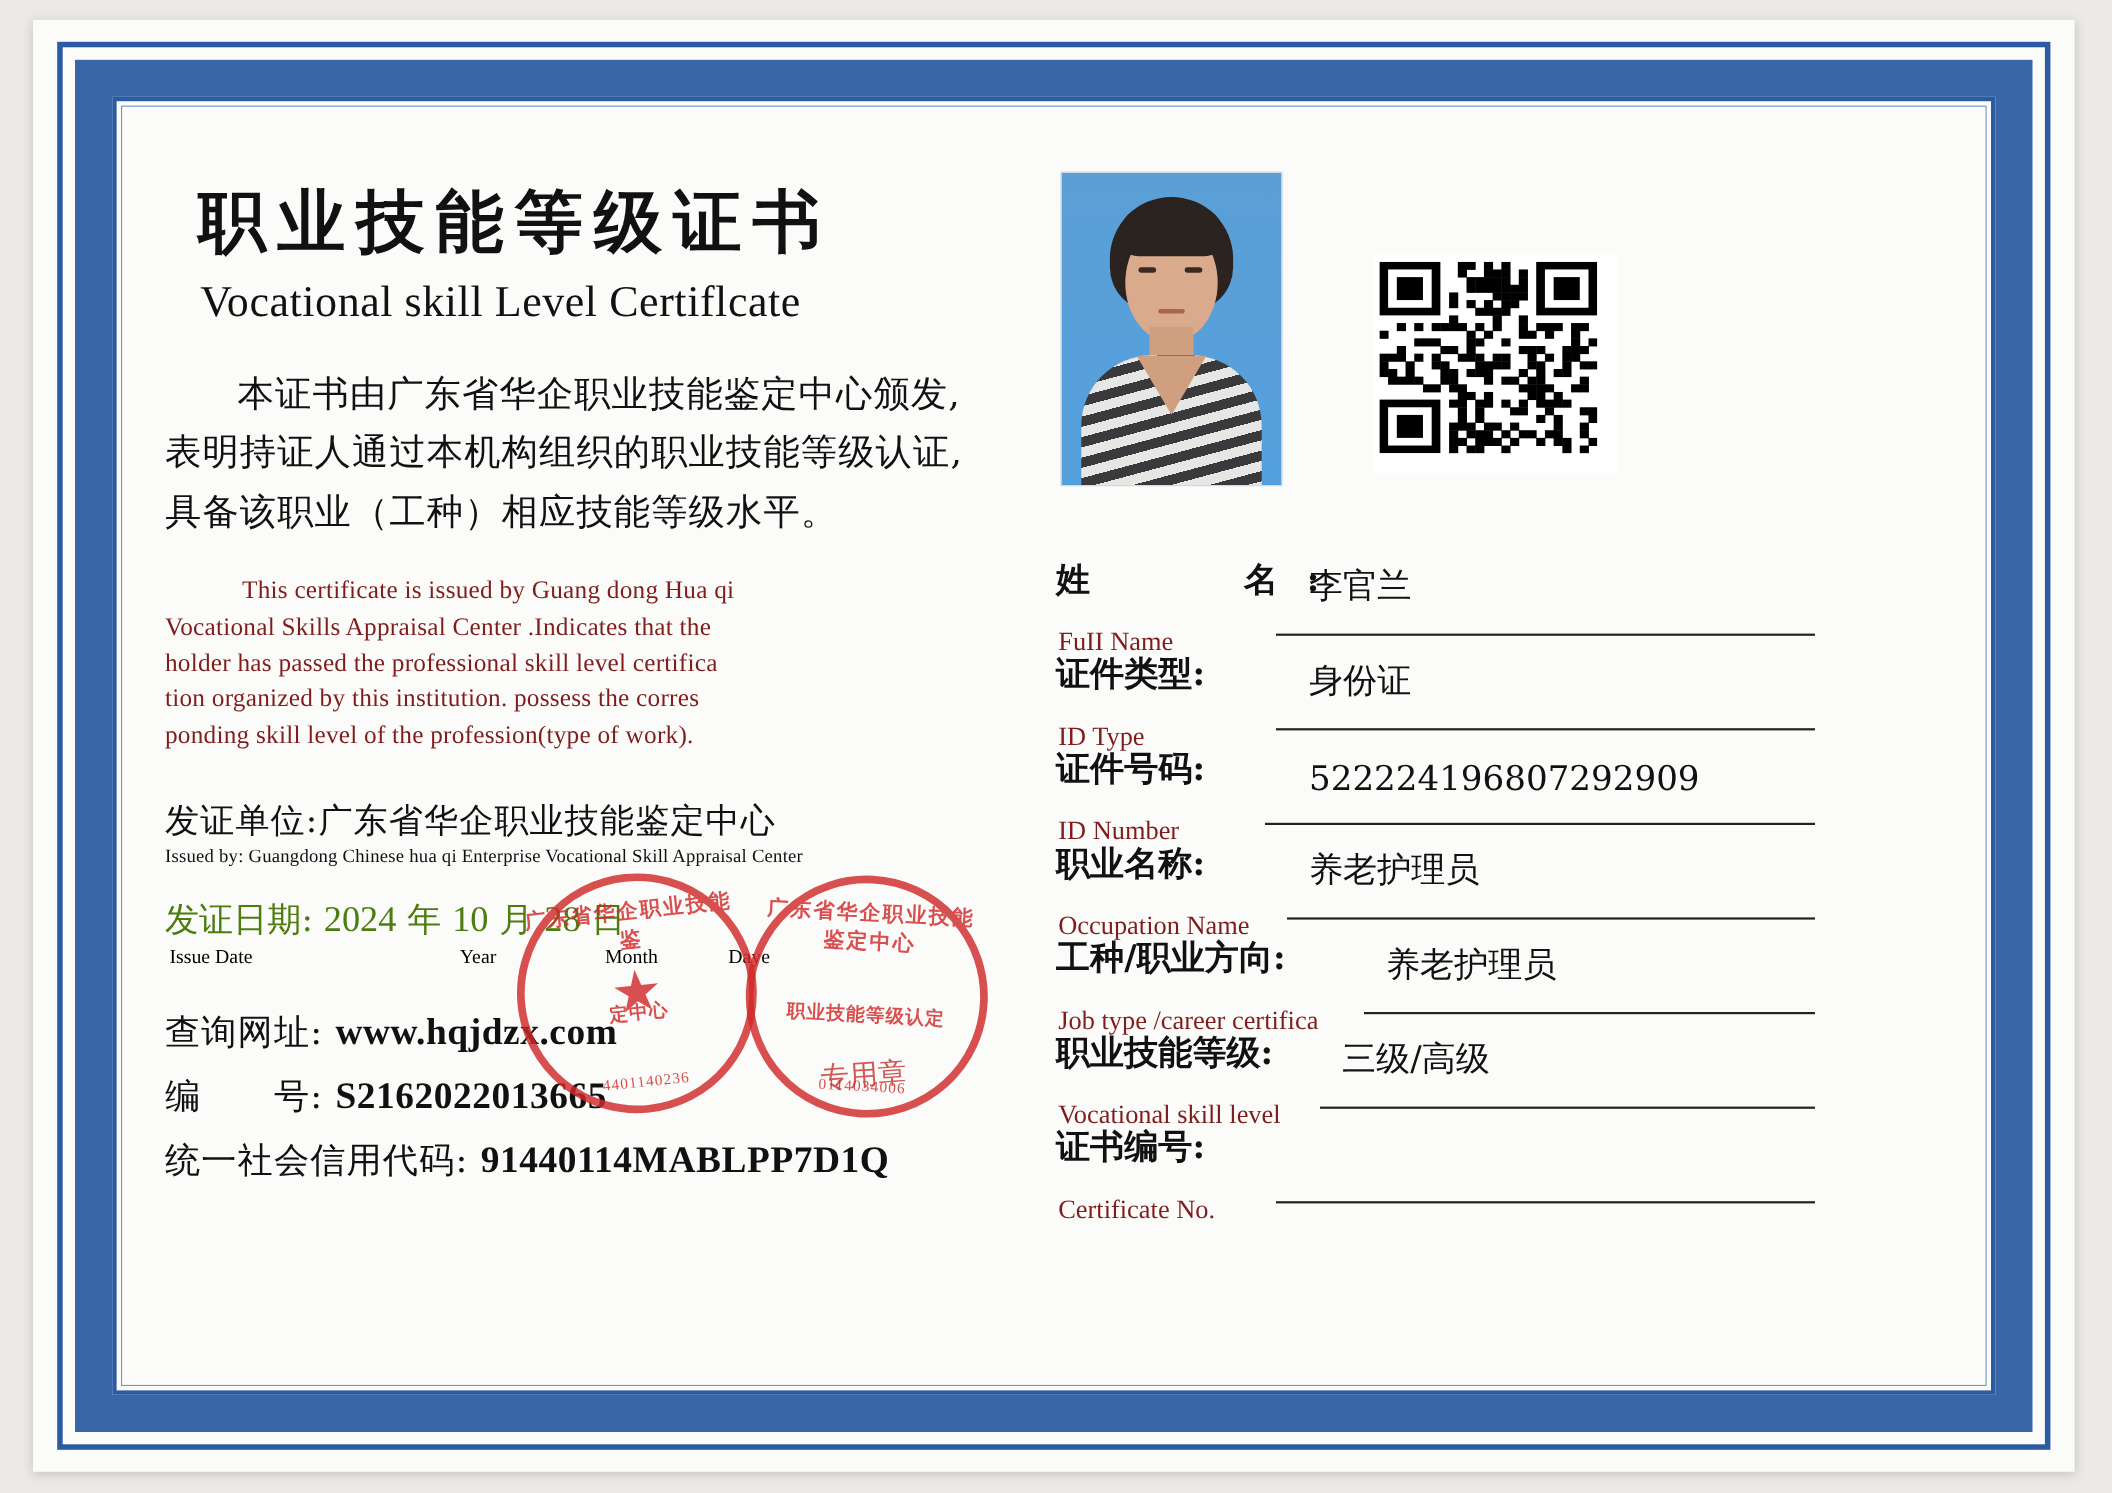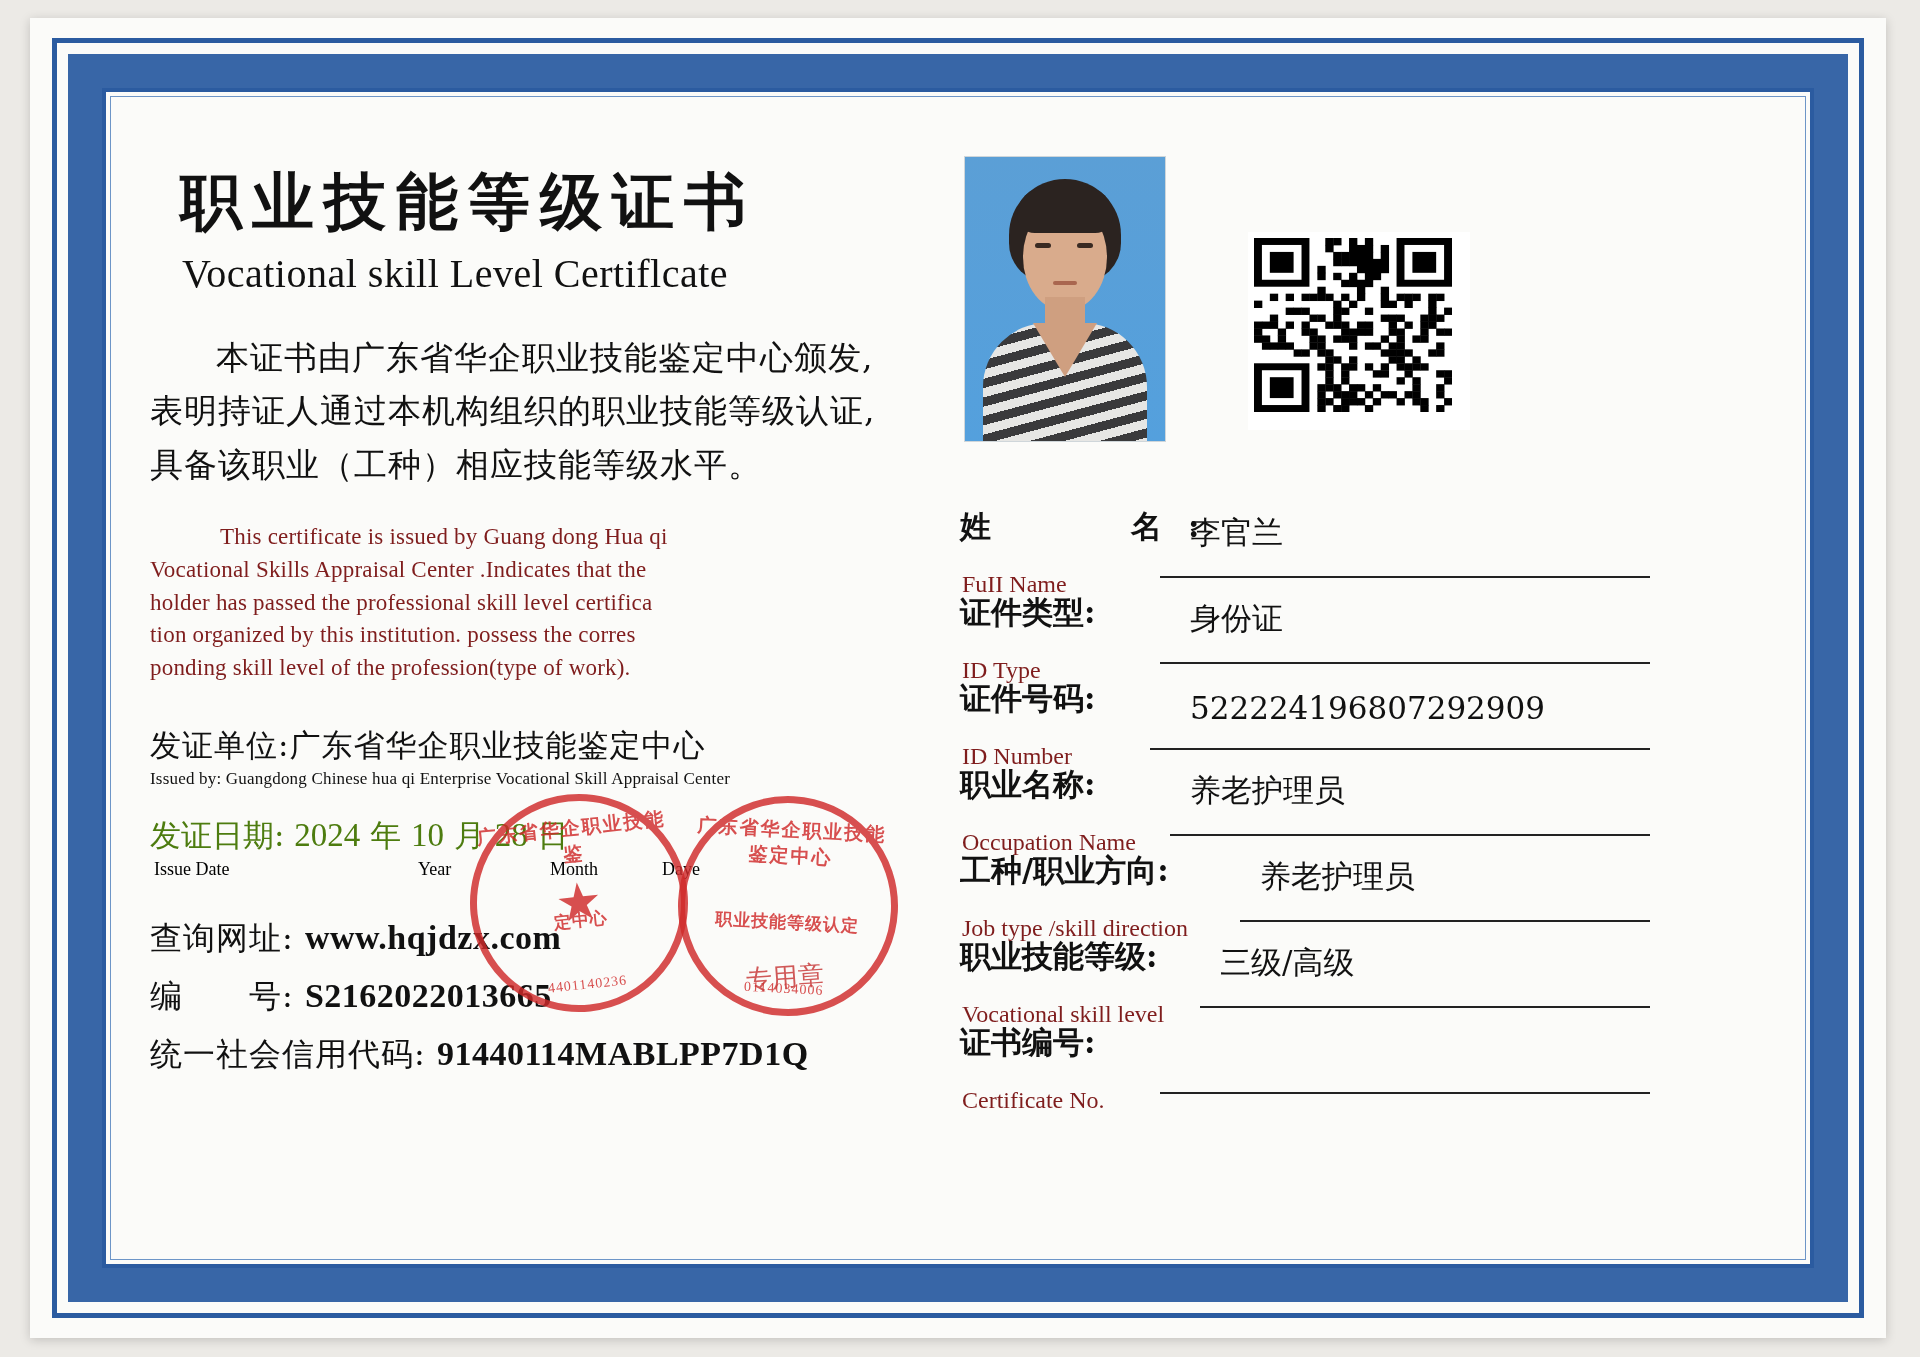--- a/index.html
+++ b/index.html
@@ -697,21 +697,21 @@
             <div class="f-value" style="left: 230px;">522224196807292909</div>
           </div>
           <div class="field">
             <div class="f-label-cn">职业名称:</div>
             <div class="f-label-en">Occupation Name</div>
             <div class="f-rule" style="left: 210px;"></div>
             <div class="f-value" style="left: 230px;">养老护理员</div>
           </div>
           <div class="field">
             <div class="f-label-cn">工种/职业方向:</div>
-            <div class="f-label-en">Job type /skill direction</div>
+            <div class="f-label-en">Job type /career certifica</div>
             <div class="f-rule" style="left: 280px;"></div>
             <div class="f-value" style="left: 300px;">养老护理员</div>
           </div>
           <div class="field">
             <div class="f-label-cn">职业技能等级:</div>
             <div class="f-label-en">Vocational skill level</div>
             <div class="f-rule" style="left: 240px;"></div>
             <div class="f-value" style="left: 260px;">三级/高级</div>
           </div>
           <div class="field">

